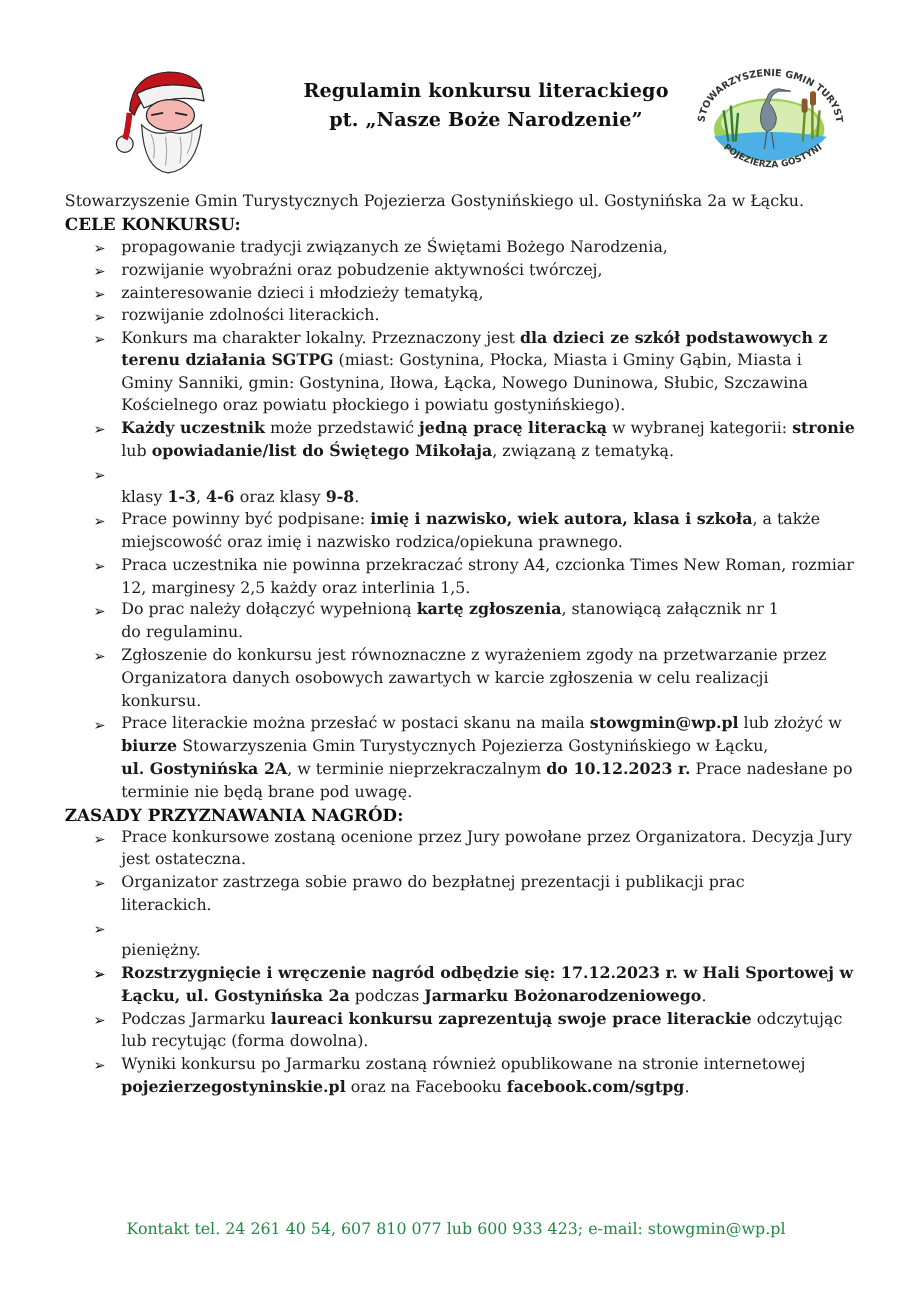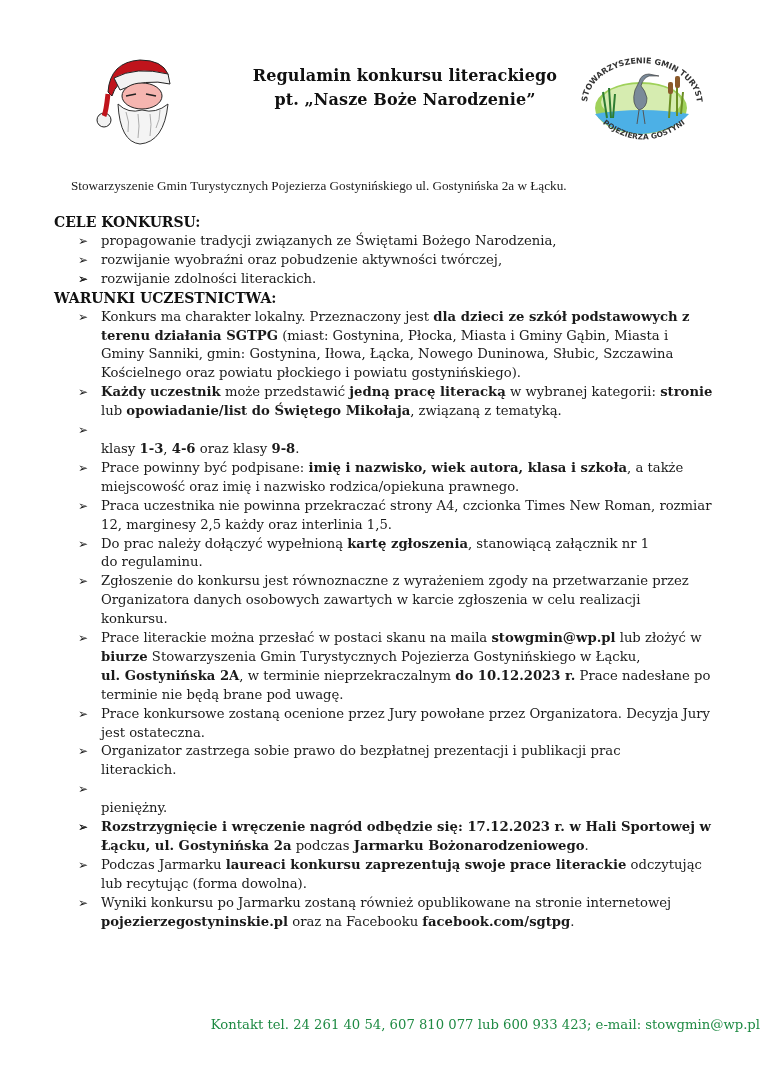--- a/index.html
+++ b/index.html
@@ -5,26 +5,26 @@
   html, body { margin:0; padding:0; background:#ffffff; }
   body { width:764px; height:1080px; position:relative; overflow:hidden;
          font-family:"DejaVu Serif", "Liberation Serif", serif; color:#1a1a1a; }
   .header { position:absolute; left:0; top:0; width:764px; height:150px;margin-left:20px; }
   .santa { position:absolute; left:70px; top:52px; width:90px; height:96px; }
   .logo { position:absolute; left:553px; top:52px; width:136px; height:96px; }
   .title { position:absolute; left:200px; top:64px; width:370px; text-align:center;
            font-weight:bold; font-size:16px; line-height:24px; color:#111; letter-spacing:0.1px; }
   .content { position:absolute; left:54px; top:160px; width:660px; font-size:13.2px; line-height:18.9px; }
   .h { font-weight:bold; font-size:14px; margin:0; line-height:19px; color:#111; }
-  .p { margin:17px;font-family:Liberation Serif, serif; }
+  .p { margin:0; }
   ul { list-style:none; margin:0; padding:0; }
   li { position:relative; padding-left:47px; margin:0; }
   li .bullet { position:absolute; left:24px; top:0; font-size:12px; width:14px; }
   b { font-weight:bold; }
-  .footer { position:absolute; left:0; top:1017px; width:760px; text-align:right;
+  .footer { position:absolute; left:0; top:1017px; width:760px; text-align:center;
             font-size:13.2px; color:#1e8a43; }
 </style>
 </head>
 <body>
 
 <div class="header">
   <svg class="santa" viewBox="0 0 90 96">
     <path d="M18 40 Q20 10 50 8 Q72 8 78 22 L74 30 Q60 22 40 26 Q26 30 22 44 Z" fill="#c0141c" stroke="#222" stroke-width="1"></path>
     <path d="M24 26 Q46 14 78 22 L80 32 Q56 26 30 38 Z" fill="#f2f2f2" stroke="#222" stroke-width="1"></path>
     <circle cx="14" cy="68" r="7" fill="#f2f2f2" stroke="#222" stroke-width="1"></circle>
@@ -62,40 +62,40 @@
 <div class="content">
   <div>
     <p class="p">Stowarzyszenie Gmin Turystycznych Pojezierza Gostynińskiego ul. Gostynińska 2a w Łącku.</p>
   </div>
 
   <div>
     <p class="h">CELE KONKURSU:</p>
     <ul>
       <li><span class="bullet">➢</span><span>propagowanie tradycji związanych ze Świętami Bożego Narodzenia,</span></li>
       <li><span class="bullet">➢</span><span>rozwijanie wyobraźni oraz pobudzenie aktywności twórczej,</span></li>
-      <li><span class="bullet">➢</span></li>
+      <li><span class="bullet">➢</span><span>zainteresowanie dzieci i młodzieży tematyką,</span></li>
       <li><span class="bullet">➢</span><span>rozwijanie zdolności literackich.</span></li>
     </ul>
   </div>
 
   <div>
-    <p class="h">WARUNKI UCZESTNICTWA:</p>
     <ul>
         <li><span class="bullet">➢</span><span>Konkurs ma charakter lokalny. Przeznaczony jest </span><b>dla dzieci ze szkół podstawowych z terenu działania SGTPG</b><span> (miast: Gostynina, Płocka, Miasta i Gminy Gąbin, Miasta i Gminy Sanniki, gmin: Gostynina, Iłowa, Łącka, Nowego Duninowa, Słubic, Szczawina Kościelnego oraz powiatu płockiego i powiatu gostynińskiego).</span></li>
         <li><span class="bullet">➢</span><b>Każdy uczestnik</b><span> może przedstawić </span><b>jedną pracę literacką</b><span> w wybranej kategorii: </span><b>stronie</b><span> lub </span><b>opowiadanie/list do Świętego Mikołaja</b><span>, związaną z tematyką.</span></li>
         <li><span class="bullet">➢</span><br><span>klasy </span><b>1-3</b><span>, </span><b>4-6</b><span> oraz klasy </span><b>9-8</b><span>.</span></li>
         <li><span class="bullet">➢</span><span>Prace powinny być podpisane: </span><b>imię i nazwisko, wiek autora, klasa i szkoła</b><span>, a także miejscowość oraz imię i nazwisko rodzica/opiekuna prawnego.</span></li>
         <li><span class="bullet">➢</span><span>Praca uczestnika nie powinna przekraczać strony A4, czcionka Times New Roman, rozmiar 12, marginesy 2,5 każdy oraz interlinia 1,5.</span></li>
         <li><span class="bullet">➢</span><span>Do prac należy dołączyć wypełnioną </span><b>kartę zgłoszenia</b><span>, stanowiącą załącznik nr 1</span><br><span>do regulaminu.</span></li>
         <li><span class="bullet">➢</span><span>Zgłoszenie do konkursu jest równoznaczne z wyrażeniem zgody na przetwarzanie przez Organizatora danych osobowych zawartych w karcie zgłoszenia w celu realizacji</span><br><span>konkursu.</span></li>
         <li><span class="bullet">➢</span><span>Prace literackie można przesłać w postaci skanu na maila </span><b>stowgmin@wp.pl</b><span> lub złożyć w </span><b>biurze</b><span> Stowarzyszenia Gmin Turystycznych Pojezierza Gostynińskiego w Łącku,</span><br><b>ul. Gostynińska 2A</b><span>, w terminie nieprzekraczalnym </span><b>do 10.12.2023 r.</b><span> Prace nadesłane po terminie nie będą brane pod uwagę.</span></li>
       </ul>
   </div>
 
   <div>
+    <p class="h">ZASADY PRZYZNAWANIA NAGRÓD:</p>
     <ul>
         <li><span class="bullet">➢</span><span>Prace konkursowe zostaną ocenione przez Jury powołane przez Organizatora. Decyzja Jury jest ostateczna.</span></li>
         <li><span class="bullet">➢</span><span>Organizator zastrzega sobie prawo do bezpłatnej prezentacji i publikacji prac</span><br><span>literackich.</span></li>
         <li><span class="bullet">➢</span><br><span>pieniężny.</span></li>
         <li><span class="bullet">➢</span></li>
         <li><span class="bullet">➢</span><b>Rozstrzygnięcie i wręczenie nagród odbędzie się: 17.12.2023 r. w Hali Sportowej w Łącku, ul. Gostynińska 2a</b><span> podczas </span><b>Jarmarku Bożonarodzeniowego</b><span>.</span></li>
         <li><span class="bullet">➢</span><span>Podczas Jarmarku </span><b>laureaci konkursu zaprezentują swoje prace literackie</b><span> odczytując lub recytując (forma dowolna).</span></li>
         <li><span class="bullet">➢</span><span>Wyniki konkursu po Jarmarku zostaną również opublikowane na stronie internetowej</span><br><b>pojezierzegostyninskie.pl</b><span> oraz na Facebooku </span><b>facebook.com/sgtpg</b><span>.</span></li>
       </ul>
   </div>

